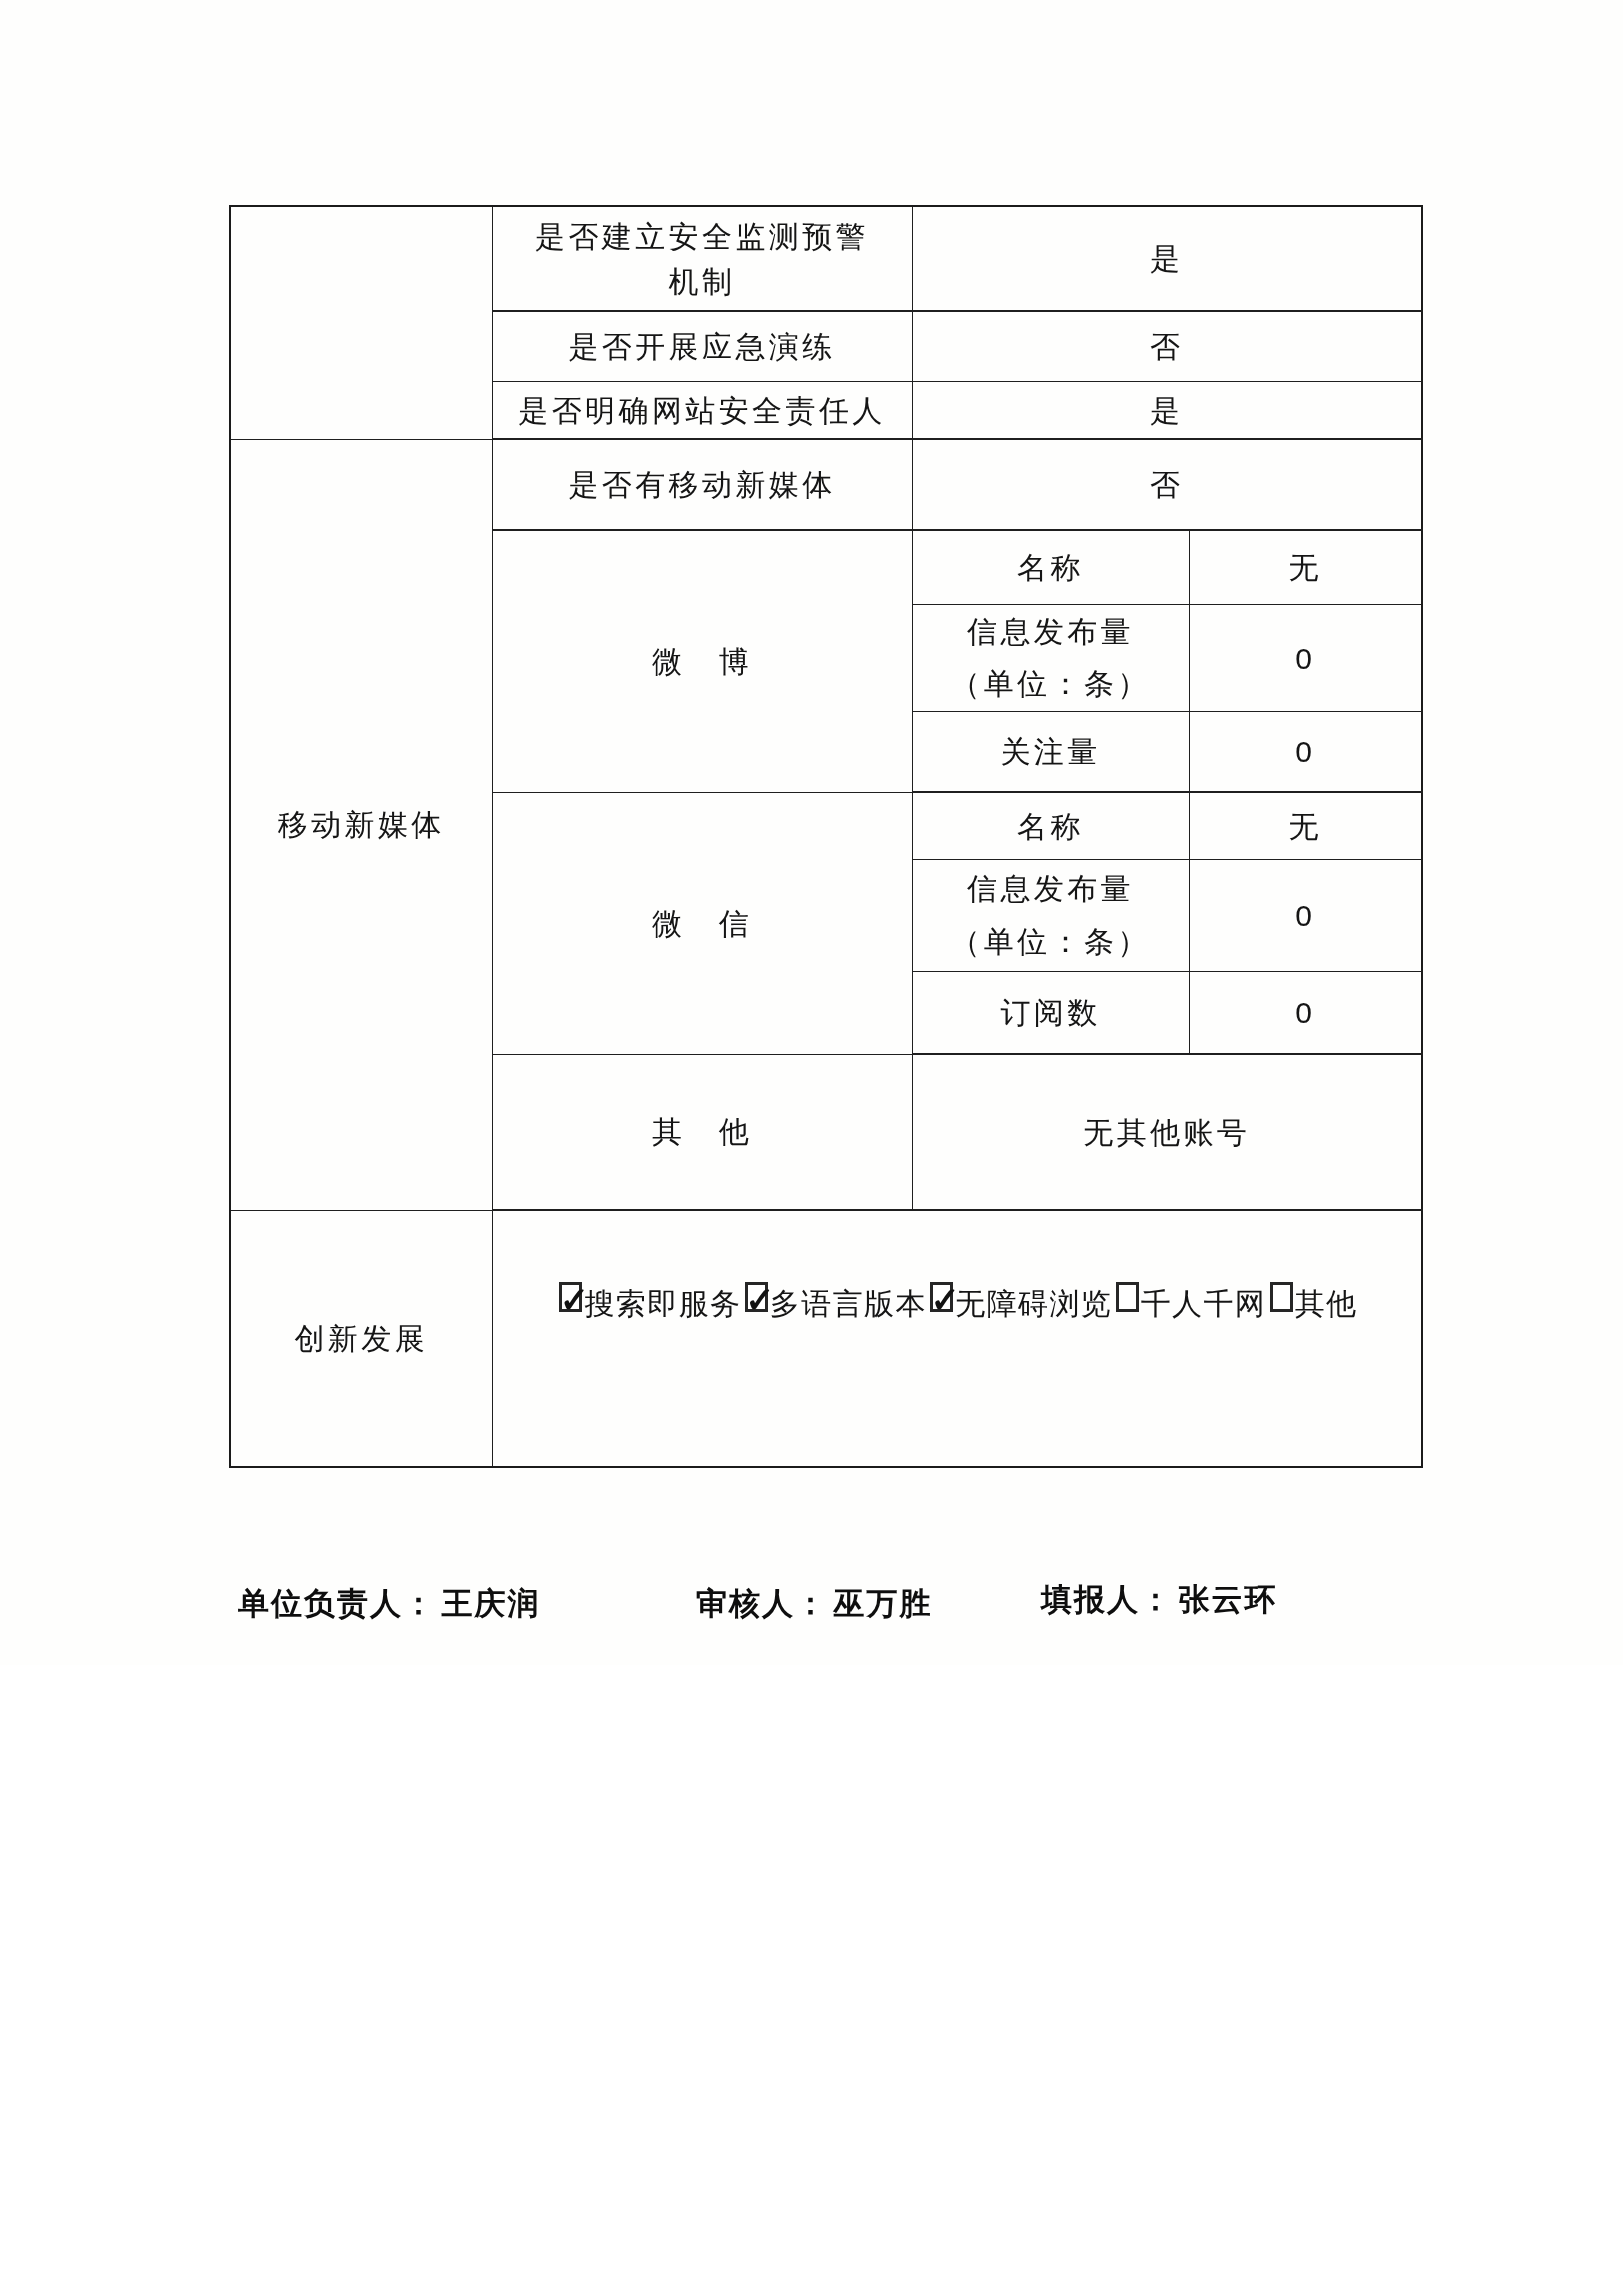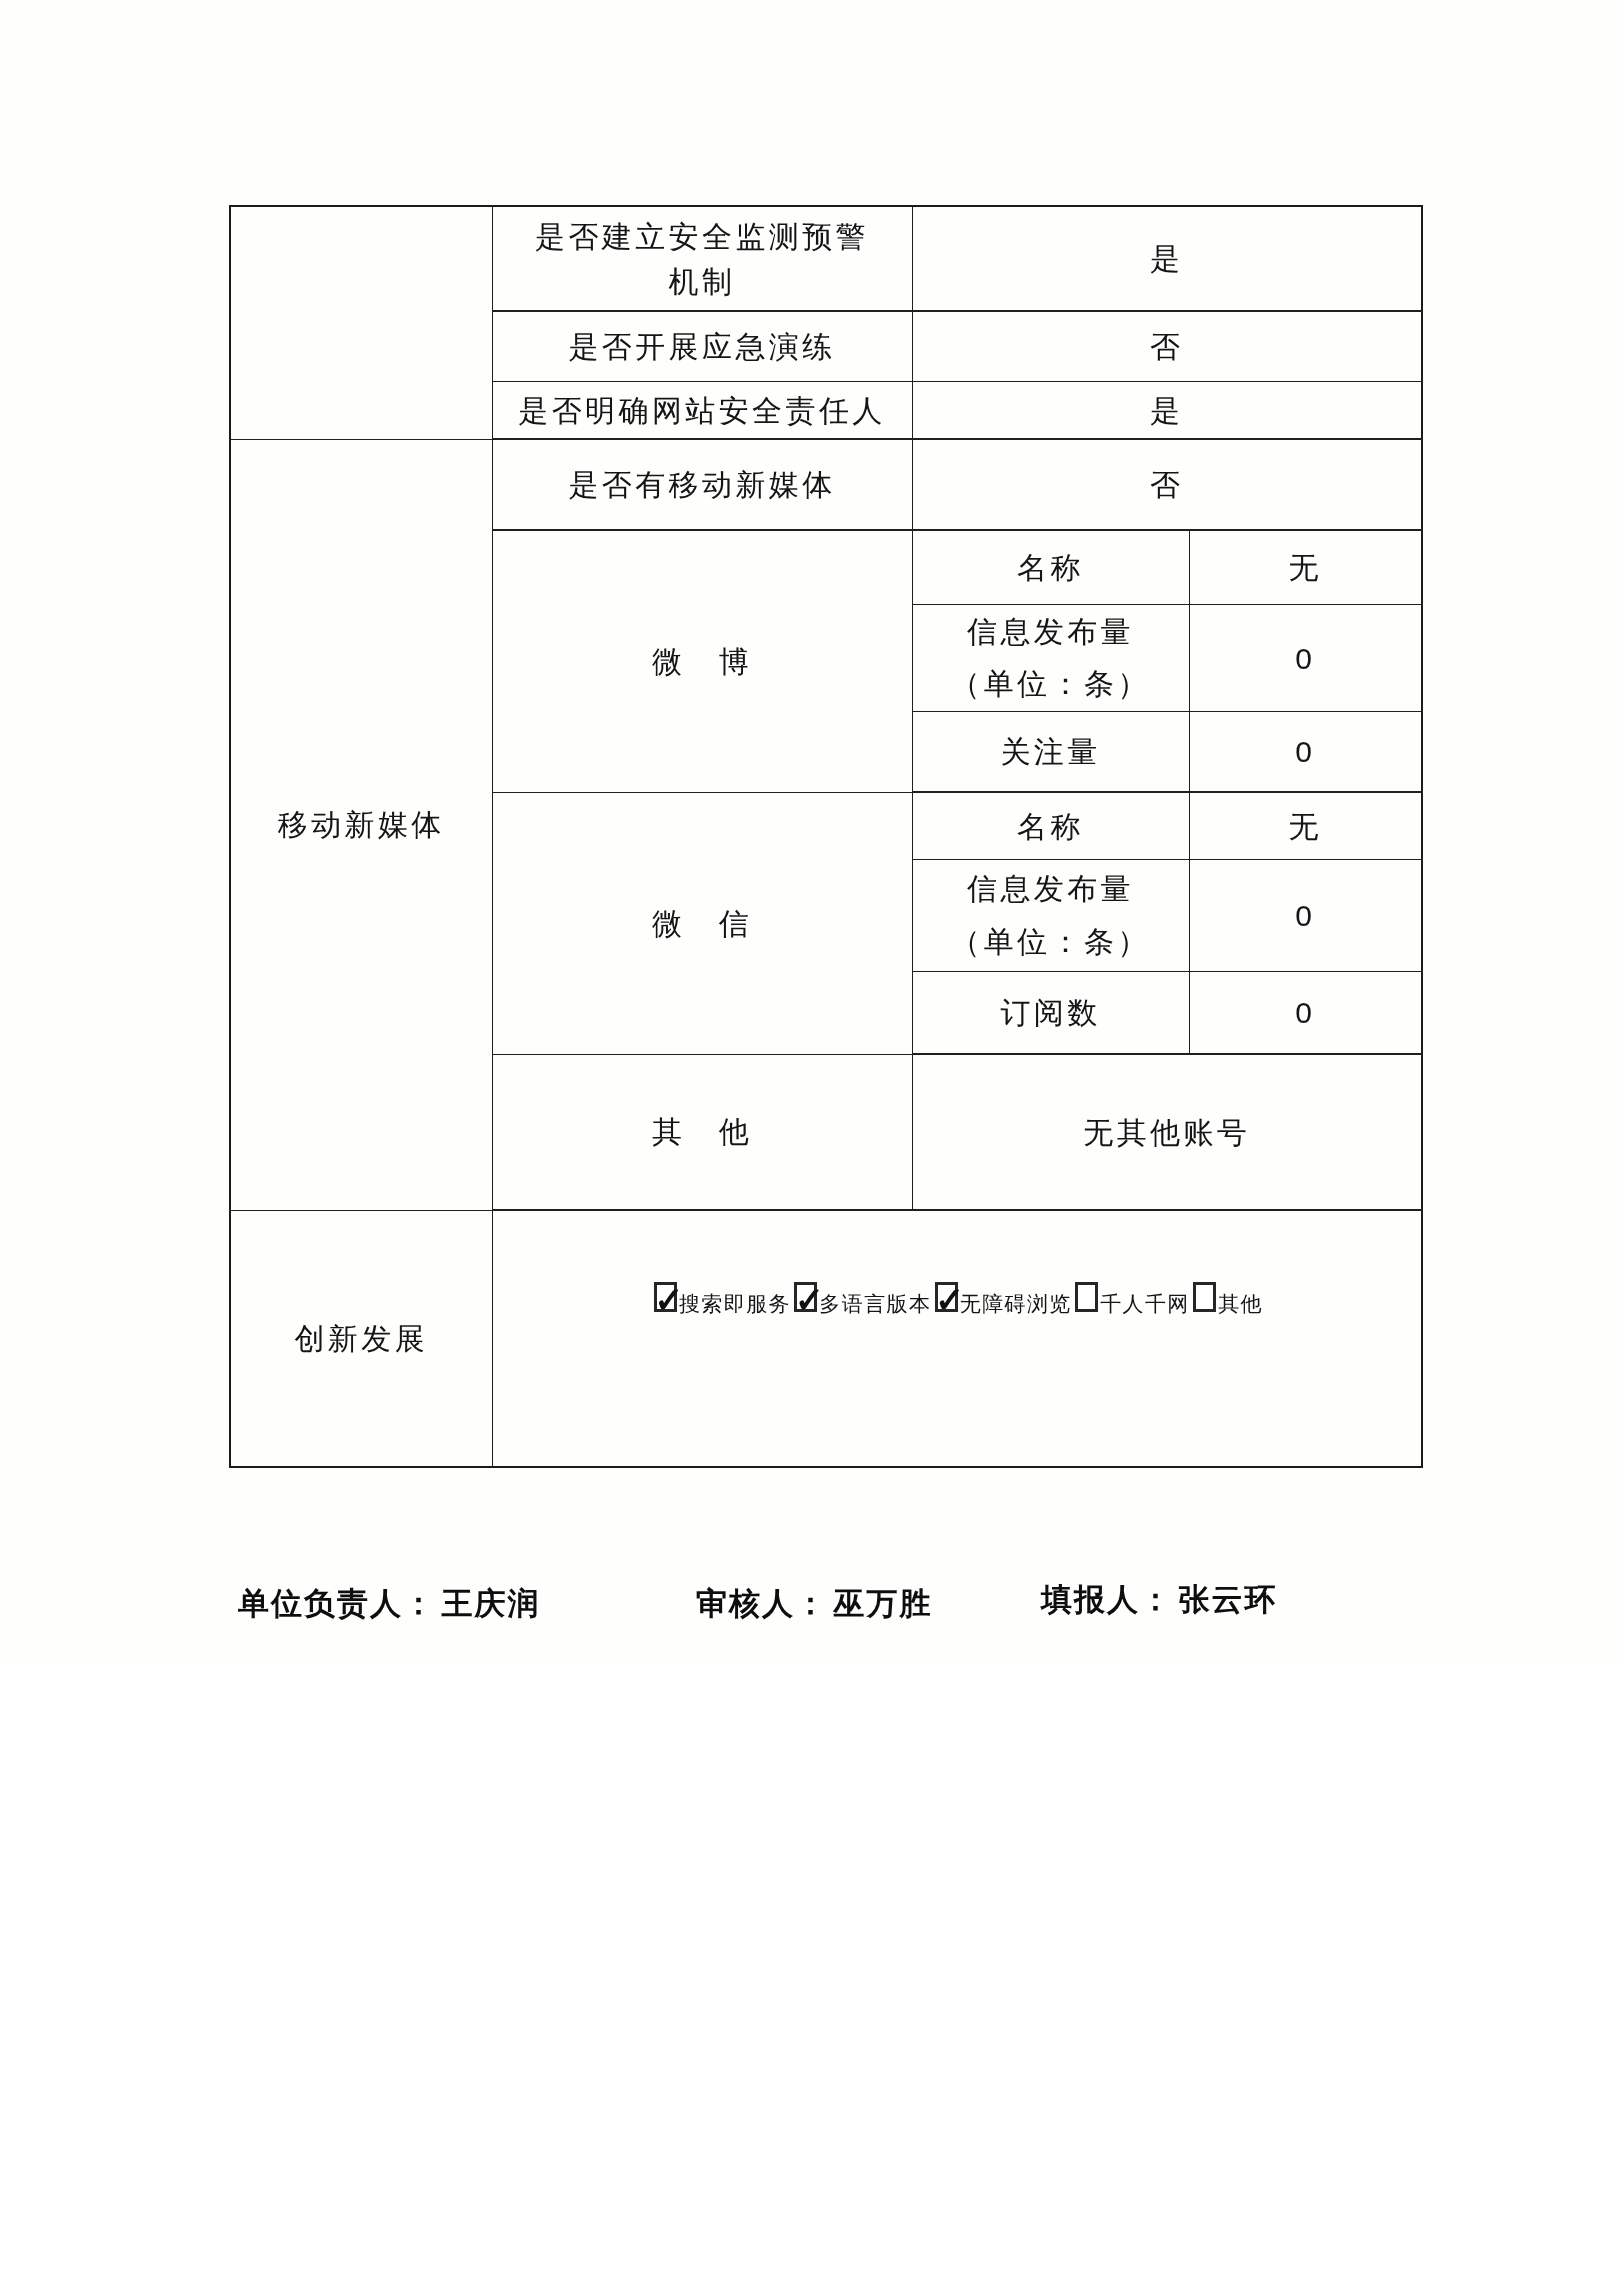--- a/index.html
+++ b/index.html
@@ -54,21 +54,21 @@
     width:23px;height:30px;
     border:3.4px solid #262626;background:#fff;
     margin:0 2px 0 3.4px;box-sizing:border-box;
   }
   .cb-box.checked::after{
     content:"\2713";
     position:absolute;left:-2.7px;top:-11px;
     font-size:35px;font-weight:bold;color:#111;
     letter-spacing:0;
   }
-  .cb-label{font-size:21px;letter-spacing:1.4px;margin-top:14px;}
+  .cb-label{font-size:30px;letter-spacing:1.4px;margin-top:14px;}
   
   .f-item{
     position:absolute;
     font-size:31px;font-weight:bold;letter-spacing:2px;
     line-height:1.3;color:#0e0e0e;white-space:nowrap;
   }
   .f-leader{left:214px;top:1584px;margin-left:24px;}
   .f-auditor{left:696px;top:1584px;}
   .f-reporter{left:1041px;top:1580px;}
   .f-phone{left:214px;top:1713px;}

